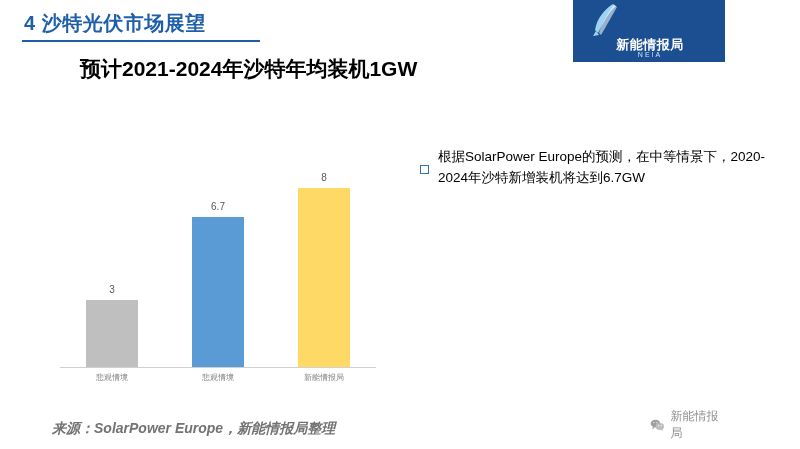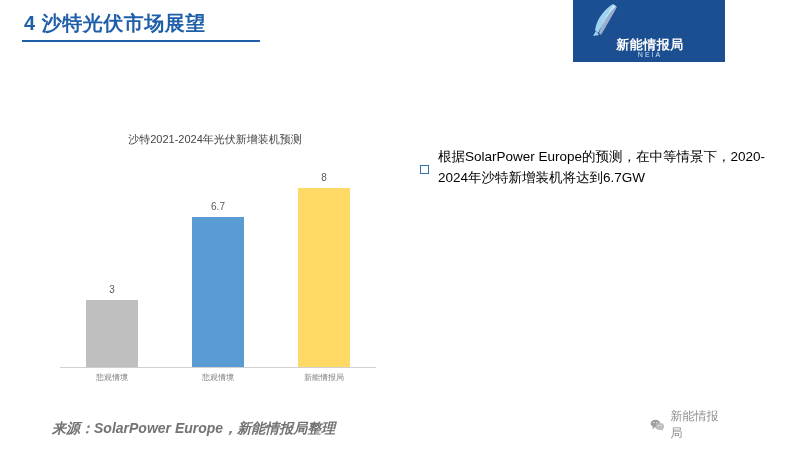--- a/index.html
+++ b/index.html
@@ -245,23 +245,23 @@
   <div class="logo-box">
     <svg class="swoosh" viewBox="0 0 34 36">
       <path d="M26 2 C18 7, 10 16, 8 28 L11 31 C16 21, 22 10, 29 4 Z" fill="#9fd3f2"></path>
       <path d="M27 3 C21 11, 15 21, 12 31 L14 33 C20 23, 26 12, 30 5 Z" fill="#ffffff" opacity="0.55"></path>
       <path d="M9 29 L6 34 L12 33 Z" fill="#9fd3f2"></path>
     </svg>
     <div class="logo-text">新能情报局</div>
     <div class="logo-sub">NEIA</div>
   </div>
 
+  <div class="slide-title">预计2021-2024年沙特年均装机1GW</div>
 
   <div class="chart-area">
-    <div class="chart-title">沙特2021-2024年光伏新增装机预测</div>
     <div class="plot">
       <div class="axis-line"></div>
 
       <div class="bar-wrap" style="left:26px;">
         <div class="bar-label" style="bottom:72px;">3</div>
         <div class="bar" style="height:67px;background:#bfbfbf;"></div>
       </div>
       <div class="cat-label" style="left:12px;">悲观情境</div>
 
       <div class="bar-wrap" style="left:132px;">

